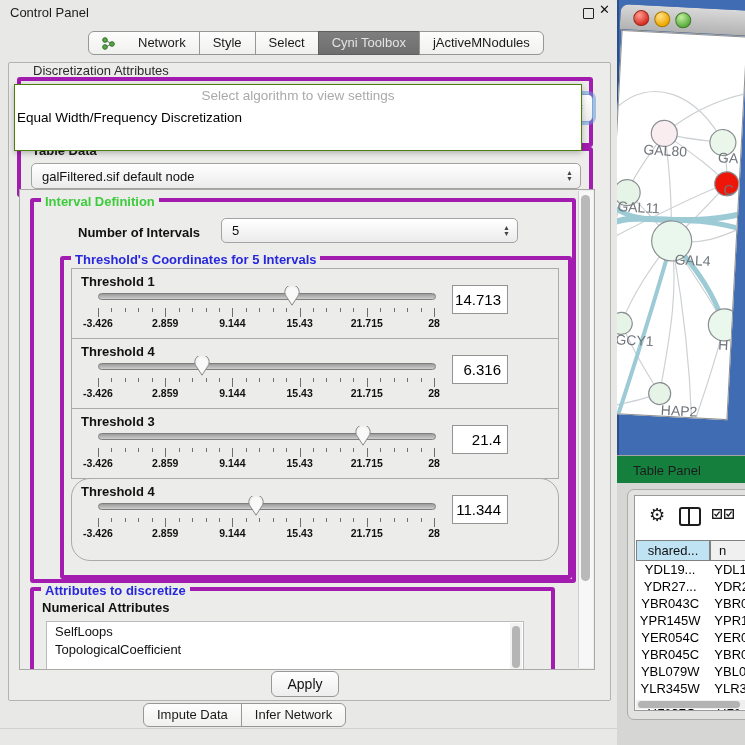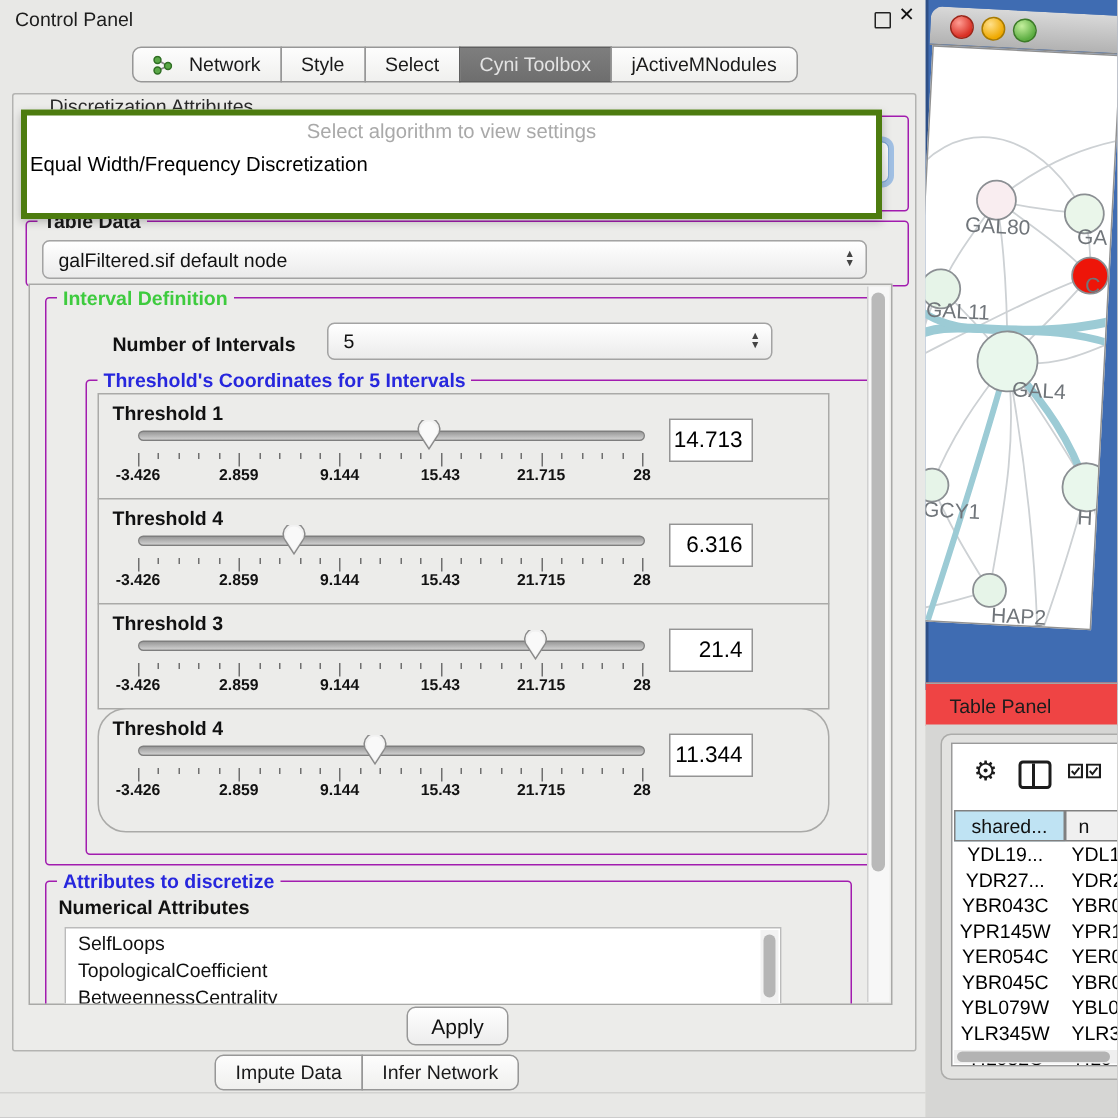--- a/index.html
+++ b/index.html
@@ -8,44 +8,44 @@
   
   #left-panel{position:absolute;left:0;top:0;width:617px;height:745px;background:#e8e8e6;}
   #panel-titlebar{position:absolute;left:0;top:0;width:617px;height:24px;}
   #panel-title{position:absolute;left:10px;top:5px;font-size:13px;color:#1c1c1c;}
   #float-btn{position:absolute;left:583px;top:8px;width:9px;height:9px;border:1.5px solid #222;border-radius:1px;}
   #close-btn{position:absolute;left:599px;top:2px;font-size:13px;font-weight:bold;color:#111;}
   
   .segbar{position:absolute;display:flex;height:24px;}
   .seg{box-sizing:border-box;height:24px;line-height:22px;padding:0 13px;font-size:13px;
        background:linear-gradient(#fdfdfd,#f0f0ee);border:1px solid #979797;margin-left:-1px;
-       color:#1a1a1a;display:flex;align-items:center;gap:11px;white-space:nowrap;}
+       color:#1a1a1a;display:flex;align-items:center;gap:23px;white-space:nowrap;}
   .seg:first-child{border-radius:6px 0 0 6px;margin-left:0;}
   .seg:last-child{border-radius:0 6px 6px 0;}
   .seg.sel{background:linear-gradient(#7e7e7e,#6e6e6e);color:#e3e3e3;border-color:#5f5f5f;}
   
   #content-panel{position:absolute;left:8px;top:62px;width:601px;height:637px;
                  background:#ececea;border:1px solid #b3b3b1;border-radius:2px;}
-  .group{position:absolute;border:1px solid #a21caf;border-radius:3px;padding-left:19px;}
+  .group{position:absolute;border:4px solid #a21caf;border-radius:3px;}
   .group-title{position:absolute;top:-8px;left:7px;background:#ececea;padding:0 4px;font-size:13px;font-weight:bold;}
   .t-black{color:#1a1a1a;} .t-green{color:#3ecb3e;} .t-blue{color:#2727dd;}
   
   .combo{position:absolute;box-sizing:border-box;background:linear-gradient(#ffffff,#ebebeb);
          border:1px solid #a3a3a3;border-radius:5px;font-size:13px;color:#111;
          display:flex;align-items:center;padding-left:10px;}
   .combo .arrows{position:absolute;right:7px;top:50%;transform:translateY(-50%);
                  font-size:7px;line-height:6px;color:#444;text-align:center;}
   
   #algo-label{position:absolute;left:24px;top:0px;font-size:13px;color:#2a2a2a;}
   #algo-combo-stub{position:absolute;left:552px;top:31px;width:30px;height:26px;border-radius:5px;
                    background:linear-gradient(#fff,#ececec);border:1px solid #7ea7d8;
                    box-shadow:0 0 0 3px rgba(98,155,221,.55);}
   #algo-combo-stub .arrows{position:absolute;right:8px;top:6px;font-size:7px;line-height:6px;color:#444;}
-  #algo-popup{position:absolute;left:5px;top:10px;width:566px;height:65px;background:#fff;
-              border:4px solid #4d7c0f;box-shadow:0 2px 6px rgba(0,0,0,.25);z-index:30;}
+  #algo-popup{position:absolute;left:5px;top:21px;width:566px;height:65px;background:#fff;
+              border:1px solid #4d7c0f;box-shadow:0 2px 6px rgba(0,0,0,.25);z-index:30;}
   #algo-popup .prompt{height:22px;line-height:22px;text-align:center;color:#a9a9a9;font-size:13.5px;}
   #algo-popup .opt{height:21px;line-height:21px;padding-left:2px;font-size:13.5px;color:#000;}
   #algo-popup .opt.sel{font-weight:bold;}
   
   #viewport{position:absolute;left:10px;top:126px;width:574px;height:479px;border:1px solid #a9a9a7;
             background:#ececea;overflow:hidden;}
   #vscroll{position:absolute;right:1px;top:1px;width:14px;height:477px;background:#f7f7f7;border-left:1px solid #d0d0d0;}
   #vscroll .thumb{position:absolute;left:2px;top:4px;width:9px;height:386px;background:#b9b9b9;border-radius:5px;}
   
   .thr-panel{position:relative;box-sizing:border-box;width:488px;height:71px;border:1px solid #aaaaa8;
@@ -83,21 +83,21 @@
                 background:linear-gradient(#d9d9d9,#b2b2b2);border-bottom:1px solid #8a8a8a;}
   .light{position:absolute;top:5px;width:14px;height:14px;border-radius:50%;}
   .light.red{left:13px;background:radial-gradient(circle at 35% 30%,#ff9d93,#d93025 70%);border:1px solid #9c261a;}
   .light.yellow{left:34px;background:radial-gradient(circle at 35% 30%,#ffe08a,#efa900 70%);border:1px solid #a87a00;}
   .light.green{left:55px;background:radial-gradient(circle at 35% 30%,#c4ef9d,#5cad41 70%);border:1px solid #3c7a28;}
   #net-canvas{position:absolute;left:2px;top:26px;width:124px;height:382px;background:#fff;border:1px solid #909090;}
   .edge-thin{fill:none;stroke:#cdd1d4;stroke-width:1.2;}
   .edge-thick{fill:none;stroke:#9ccbd5;}
   .net-label{font-size:14px;fill:#70757a;font-family:"Liberation Sans",sans-serif;}
   
-  #tp-header{position:absolute;left:0;top:455px;width:128px;height:28px;background:#ef4444;border-top:1px solid #a5a5a3;}
+  #tp-header{position:absolute;left:0;top:455px;width:128px;height:28px;background:#15803d;border-top:1px solid #a5a5a3;}
   #tp-title{position:absolute;left:16px;top:7px;font-size:13px;color:#1c1c1c;}
   #tp-body-bg{position:absolute;left:0;top:483px;width:128px;height:262px;background:#d6d6d4;}
   #tp-container{position:absolute;left:10px;top:489px;width:124px;height:229px;background:#e2e2e0;
                 border:1px solid #acacaa;border-radius:7px;}
   #tp-white{position:absolute;left:6px;top:5px;width:120px;height:214px;background:#fff;border:1px solid #9a9a9a;}
   #tp-toolbar{position:absolute;left:0;top:0;width:100%;height:40px;}
   #gear-icon{position:absolute;left:14px;top:8px;font-size:18px;color:#1c1c1c;}
   #split-icon{position:absolute;left:44px;top:11px;width:18px;height:15px;border:2px solid #1c1c1c;border-radius:3px;}
   #split-icon::after{content:"";position:absolute;left:7px;top:0;width:2px;height:15px;background:#1c1c1c;}
   #check-icons{position:absolute;left:77px;top:13px;display:flex;gap:2px;}
@@ -377,21 +377,20 @@
           </div>
         </div>
 
         <div class="group" style="left:10px;top:397px;width:517px;height:120px;">
           <span class="group-title t-blue">Attributes to discretize</span>
           <div style="position:absolute;left:8px;top:9px;font-size:13px;font-weight:bold;">Numerical Attributes</div>
           <div id="attr-list" class="clip">
             <div>
                 <div class="attr-item">SelfLoops</div>
                 <div class="attr-item">TopologicalCoefficient</div>
-                <div class="attr-item">BetweennessCentrality</div>
               </div>
             <div id="attr-scroll">
                 <div class="thumb"></div>
               </div>
           </div>
         </div>
 
         <div id="vscroll">
             <div class="thumb"></div>
           </div>

